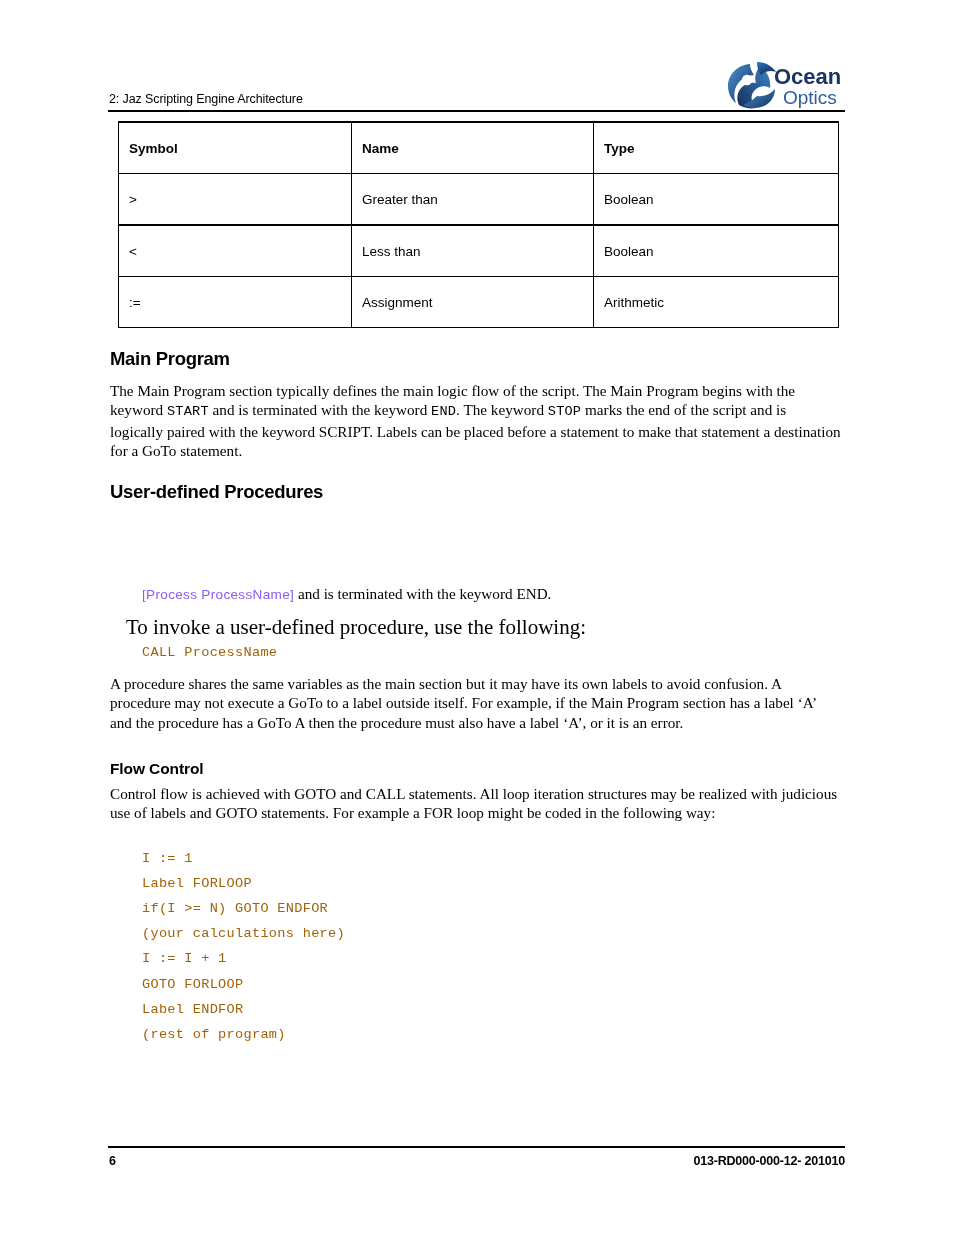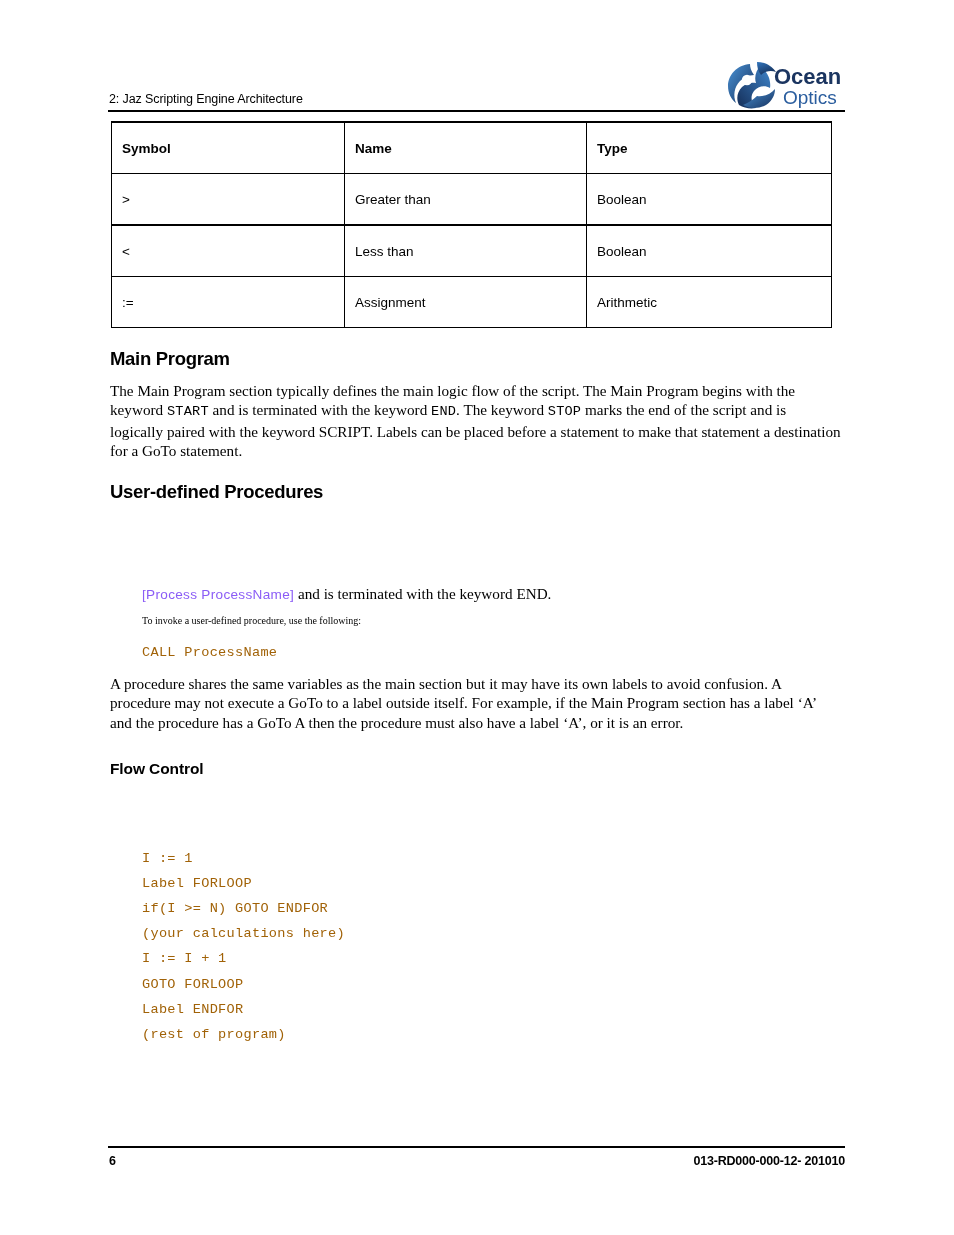--- a/index.html
+++ b/index.html
@@ -57,21 +57,21 @@
     right: 0;
     top: -2px;
     width: 118px;
     height: 50px;
   }
   .logo svg { display: block; }
 
   
   .sym-table {
     position: absolute;
-    left: 111px;
+    left: 118px;
     top: 121px;
     width: 720px;
     border-collapse: collapse;
     table-layout: fixed;
     padding-left: 12px;
   }
   .sym-table col.c1 { width: 233px; }
   .sym-table col.c2 { width: 242px; }
   .sym-table col.c3 { width: 245px; }
   .sym-table th,
@@ -151,24 +151,24 @@
     white-space: nowrap;
   }
   .syntax-line .mono {
     font-family: Liberation Sans, sans-serif;
     font-size: 13.6px;
     letter-spacing: 0.3px;
     color: #8b5cf6;
   }
   p.indent-body {
     position: absolute;
-    left: 142px;
+    left: 126px;
     margin: 0;
     font-family: "Liberation Serif", "DejaVu Serif", serif;
-    font-size: 10px;
+    font-size: 21px;
     white-space: nowrap;
   }
 
   
   .footer {
     position: absolute;
     left: 108px;
     top: 1146px;
     width: 737px;
     height: 30px;
@@ -282,20 +282,21 @@
   <p class="syntax-line" style="top:585px;"><span class="mono">[Process ProcessName]</span><span> and is terminated with the keyword END.</span></p>
 
   <p class="indent-body" style="top:615px;">To invoke a user-defined procedure, use the following:</p>
 
   <p class="codeline" style="top:645px;">CALL ProcessName</p>
 
   <p class="body" style="top:674px; width:712px;">A procedure shares the same variables as the main section but it may have its own labels to avoid confusion. A procedure may not execute a GoTo to a label outside itself. For example, if the Main Program section has a label ‘A’ and the procedure has a GoTo A then the procedure must also have a label ‘A’, or it is an error.</p>
 
   <h3 class="sub" style="top:760px;">Flow Control</h3>
 
+  <p class="body" style="top:784px; width:730px;">Control flow is achieved with GOTO and CALL statements. All loop iteration structures may be realized with judicious use of labels and GOTO statements. For example a FOR loop might be coded in the following way:</p>
 
   <p class="codeline" style="top:851px;">I := 1</p>
   <p class="codeline" style="top:876px;">Label FORLOOP</p>
   <p class="codeline" style="top:901px;">if(I &gt;= N) GOTO ENDFOR</p>
   <p class="codeline" style="top:926px;">(your calculations here)</p>
   <p class="codeline" style="top:951px;">I := I + 1</p>
   <p class="codeline" style="top:977px;">GOTO FORLOOP</p>
   <p class="codeline" style="top:1002px;">Label ENDFOR</p>
   <p class="codeline" style="top:1027px;">(rest of program)</p>
 

